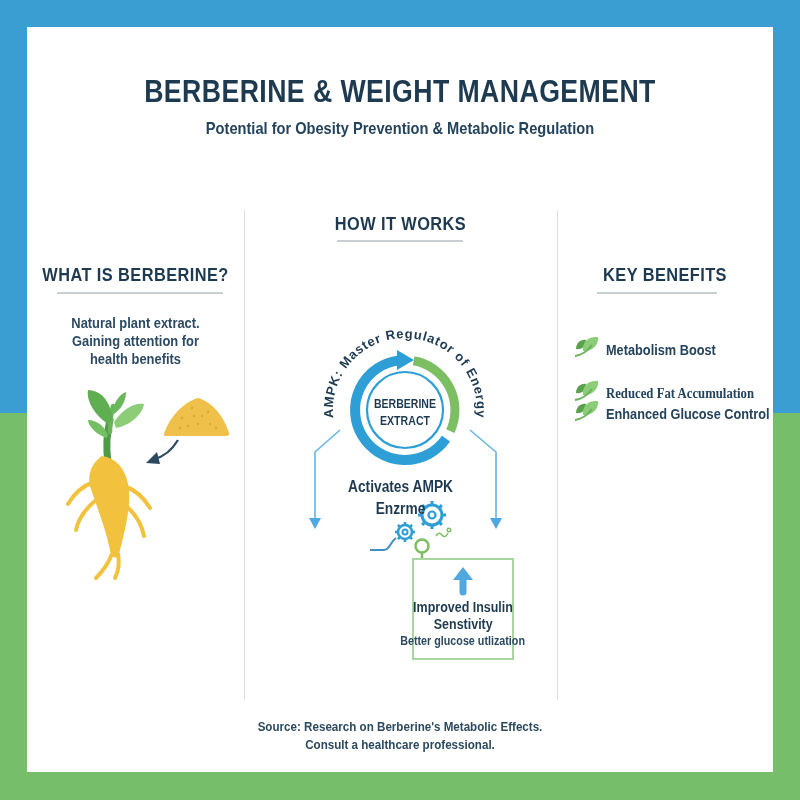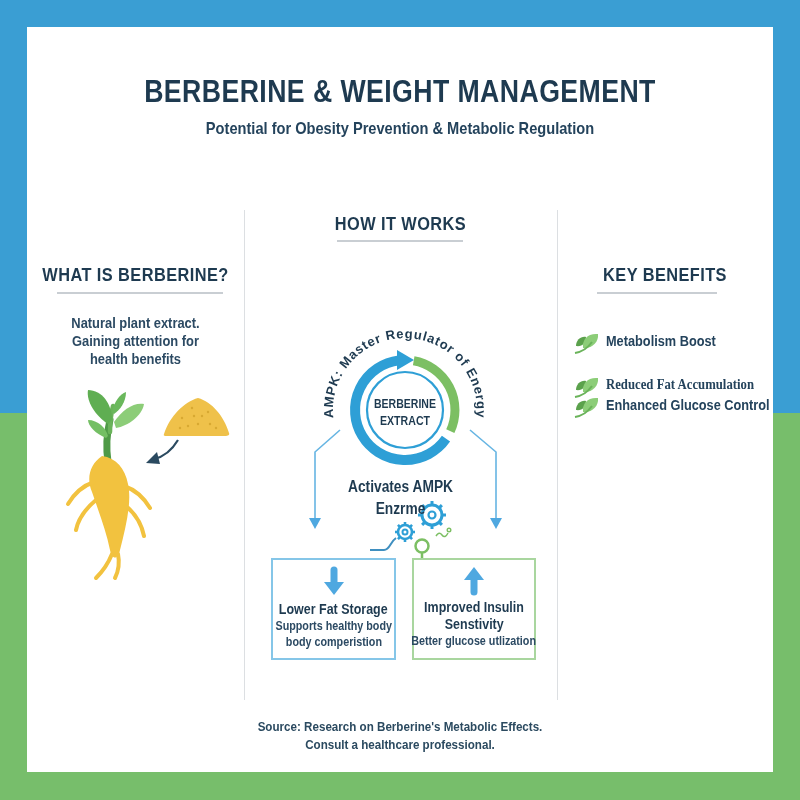--- a/index.html
+++ b/index.html
@@ -39,25 +39,25 @@
   .activates {
     left:244px; top:476px; width:313px; text-align:center;
     font-size:16px; font-weight:bold; color:#1E3A50; line-height:22px;
   }
 
   .outcome-box {
     top:558px; height:102px; background:#fff;
     display:flex; flex-direction:column; align-items:center;
   }
   .box-blue { left:271px; width:125px; border:2px solid #85C6E8; }
-  .box-green { left:412px; width:124px; border:2px solid #A9D69F; }
+  .box-green { left:412px; width:102px; border:2px solid #A9D69F; }
   .box-title { font-size:14.5px; font-weight:bold; color:#1E3A50; line-height:17px; text-align:center; white-space:nowrap; }
   .box-body { font-size:12.5px; font-weight:bold; color:#2C4A63; line-height:16px; text-align:center; white-space:nowrap; }
 
-  .benefit-row { left:573px; height:26px; display:flex; align-items:flex-start; gap:6px; }
+  .benefit-row { left:573px; height:26px; display:flex; align-items:flex-end; gap:6px; }
   .benefit-label { font-size:15px; font-weight:bold; color:#24435C; white-space:nowrap; }
 
   .footer-line {
     left:0; width:800px; text-align:center;
     font-size:13.5px; font-weight:bold; color:#2B4A60;
   }
 </style>
 </head>
 <body>
 
@@ -176,29 +176,20 @@
       <path d="M 156,206 q 3,-5 6,-1 q 3,4 6,-2" stroke="#7CBF63" stroke-width="1.5" fill="none"></path>
       <circle cx="169" cy="200" r="1.8" fill="none" stroke="#7CBF63" stroke-width="1.4"></circle>
     </g>
   </svg>
 
   <div class="abs activates cond">
     <div>Activates AMPK</div>
     <div>Enzrme</div>
   </div>
 
-  <div class="abs outcome-box box-blue">
-    <svg width="30" height="32" style="margin-top:5px;">
-      <line x1="15" y1="5" x2="15" y2="18" stroke="#4FA8E0" stroke-width="7" stroke-linecap="round"></line>
-      <polygon points="5,17 25,17 15,30" fill="#4FA8E0"></polygon>
-    </svg>
-    <div class="box-title cond" style="margin-top:4px;">Lower Fat Storage</div>
-    <div class="box-body cond">Supports healthy body</div>
-    <div class="box-body cond">body comperistion</div>
-  </div>
 
   <div class="abs outcome-box box-green">
     <svg width="30" height="32" style="margin-top:5px;">
       <line x1="15" y1="27" x2="15" y2="14" stroke="#4FA8E0" stroke-width="7" stroke-linecap="round"></line>
       <polygon points="5,15 25,15 15,2" fill="#4FA8E0"></polygon>
     </svg>
     <div class="box-title cond" style="margin-top:2px;">Improved Insulin</div>
     <div class="box-title cond">Senstivity</div>
     <div class="box-body cond">Better glucose utlization</div>
   </div>

